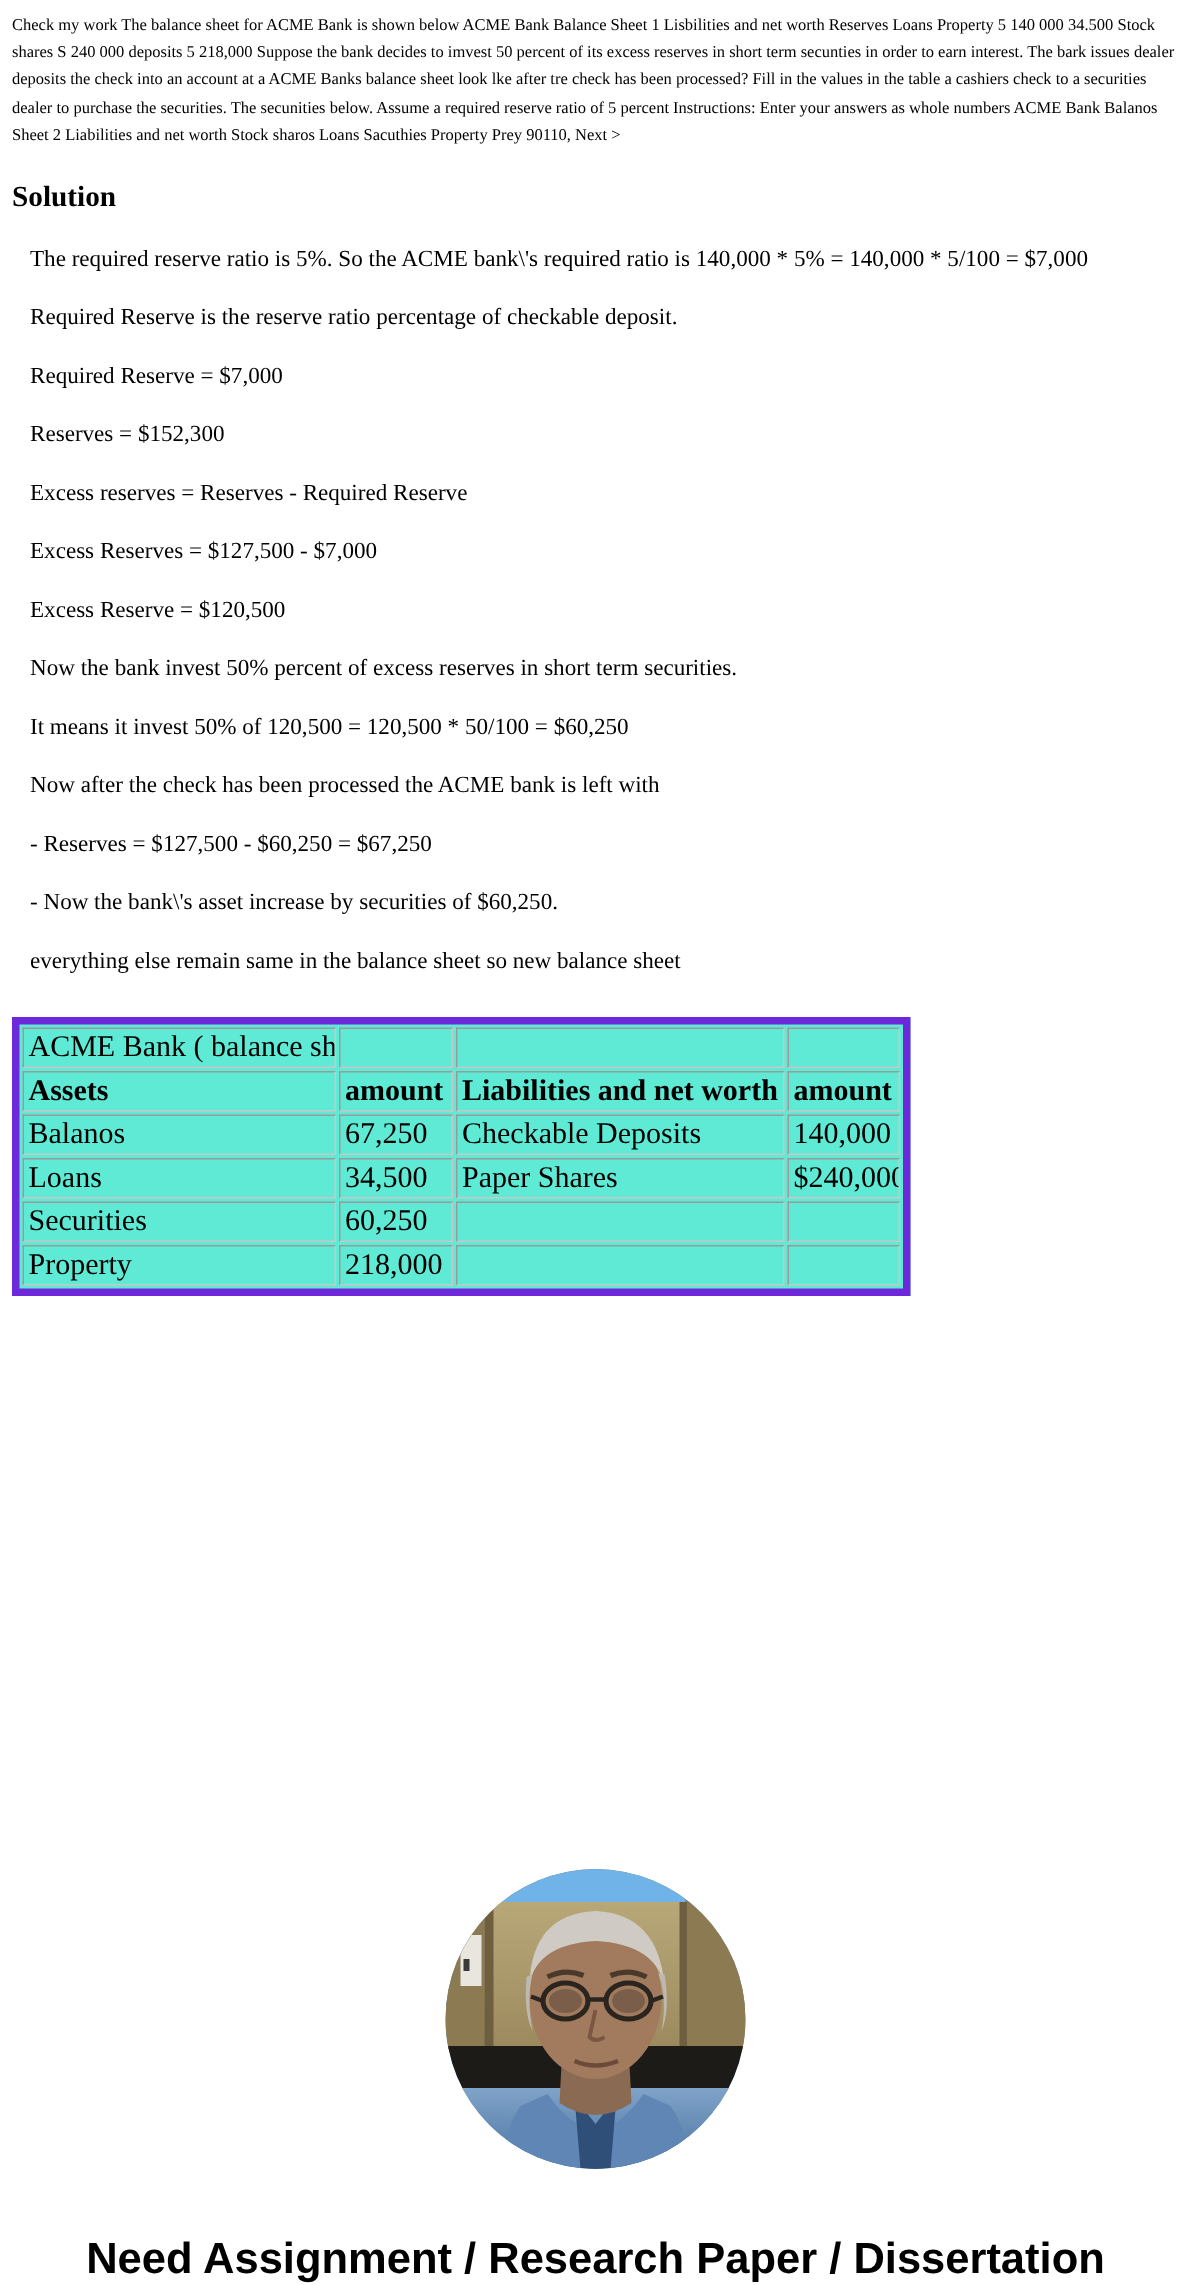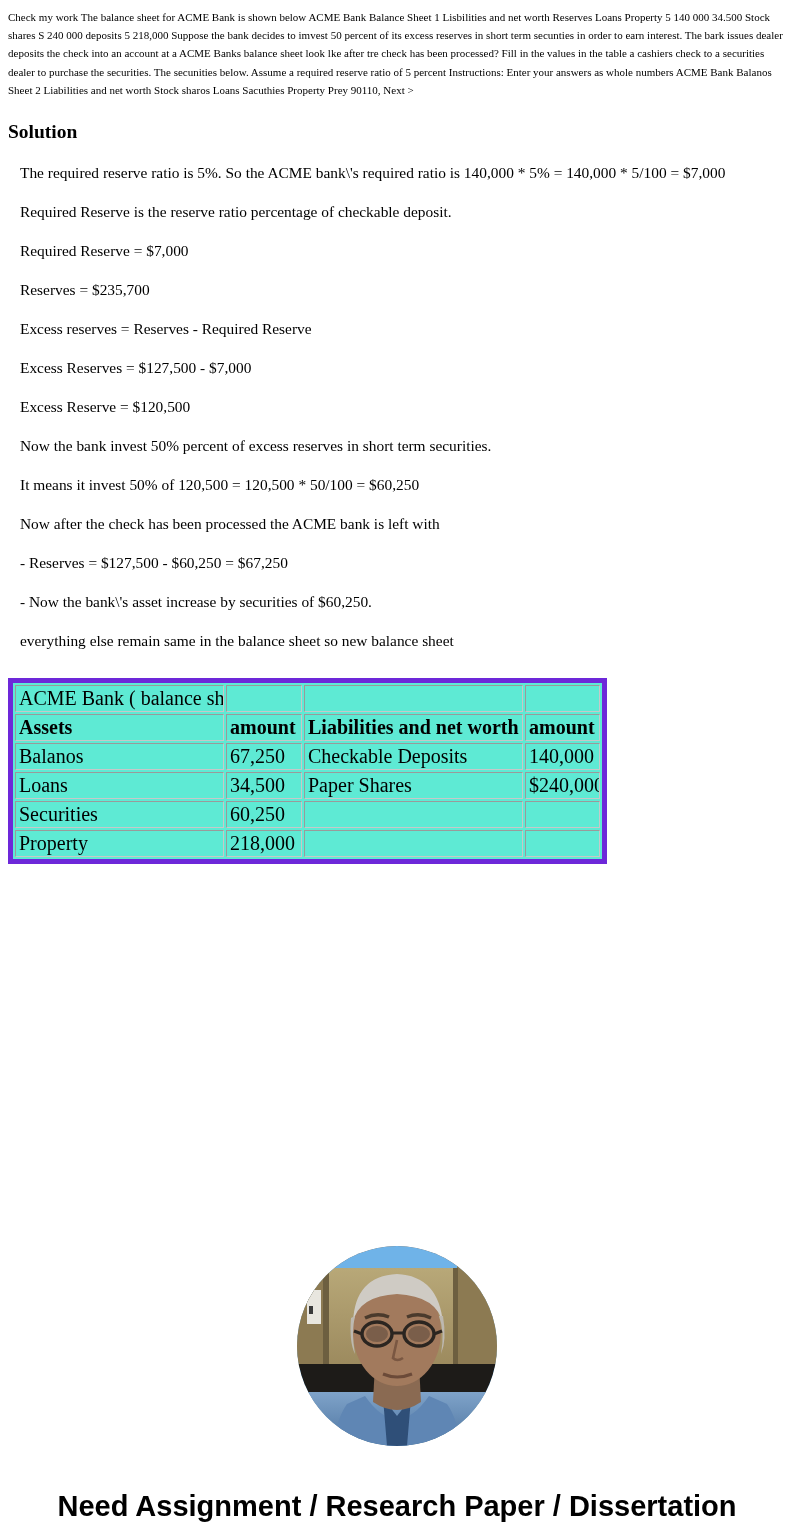--- a/index.html
+++ b/index.html
@@ -125,21 +125,21 @@
 
 <div class="page">
 
   <p class="question">Check my work The balance sheet for ACME Bank is shown below ACME Bank Balance Sheet 1 Lisbilities and net worth Reserves Loans Property 5 140 000 34.500 Stock shares S 240 000 deposits 5 218,000 Suppose the bank decides to imvest 50 percent of its excess reserves in short term secunties in order to earn interest. The bark issues dealer deposits the check into an account at a ACME Banks balance sheet look lke after tre check has been processed? Fill in the values in the table a cashiers check to a securities dealer to purchase the securities. The secunities below. Assume a required reserve ratio of 5 percent Instructions: Enter your answers as whole numbers ACME Bank Balanos Sheet 2 Liabilities and net worth Stock sharos Loans Sacuthies Property Prey 90110, Next &gt;</p>
 
   <h2 class="solution-heading">Solution</h2>
 
   <p class="sol-para">The required reserve ratio is 5%. So the ACME bank\'s required ratio is 140,000 * 5% = 140,000 * 5/100 = $7,000</p>
   <p class="sol-para">Required Reserve is the reserve ratio percentage of checkable deposit.</p>
   <p class="sol-para">Required Reserve = $7,000</p>
-  <p class="sol-para">Reserves = $235,700</p>
+  <p class="sol-para">Reserves = $152,300</p>
   <p class="sol-para">Excess reserves = Reserves - Required Reserve</p>
   <p class="sol-para">Excess Reserves = $127,500 - $7,000</p>
   <p class="sol-para">Excess Reserve = $120,500</p>
   <p class="sol-para">Now the bank invest 50% percent of excess reserves in short term securities.</p>
   <p class="sol-para">It means it invest 50% of 120,500 = 120,500 * 50/100 = $60,250</p>
   <p class="sol-para">Now after the check has been processed the ACME bank is left with</p>
   <p class="sol-para">- Reserves = $127,500 - $60,250 = $67,250</p>
   <p class="sol-para">- Now the bank\'s asset increase by securities of $60,250.</p>
   <p class="sol-para">everything else remain same in the balance sheet so new balance sheet</p>
 

